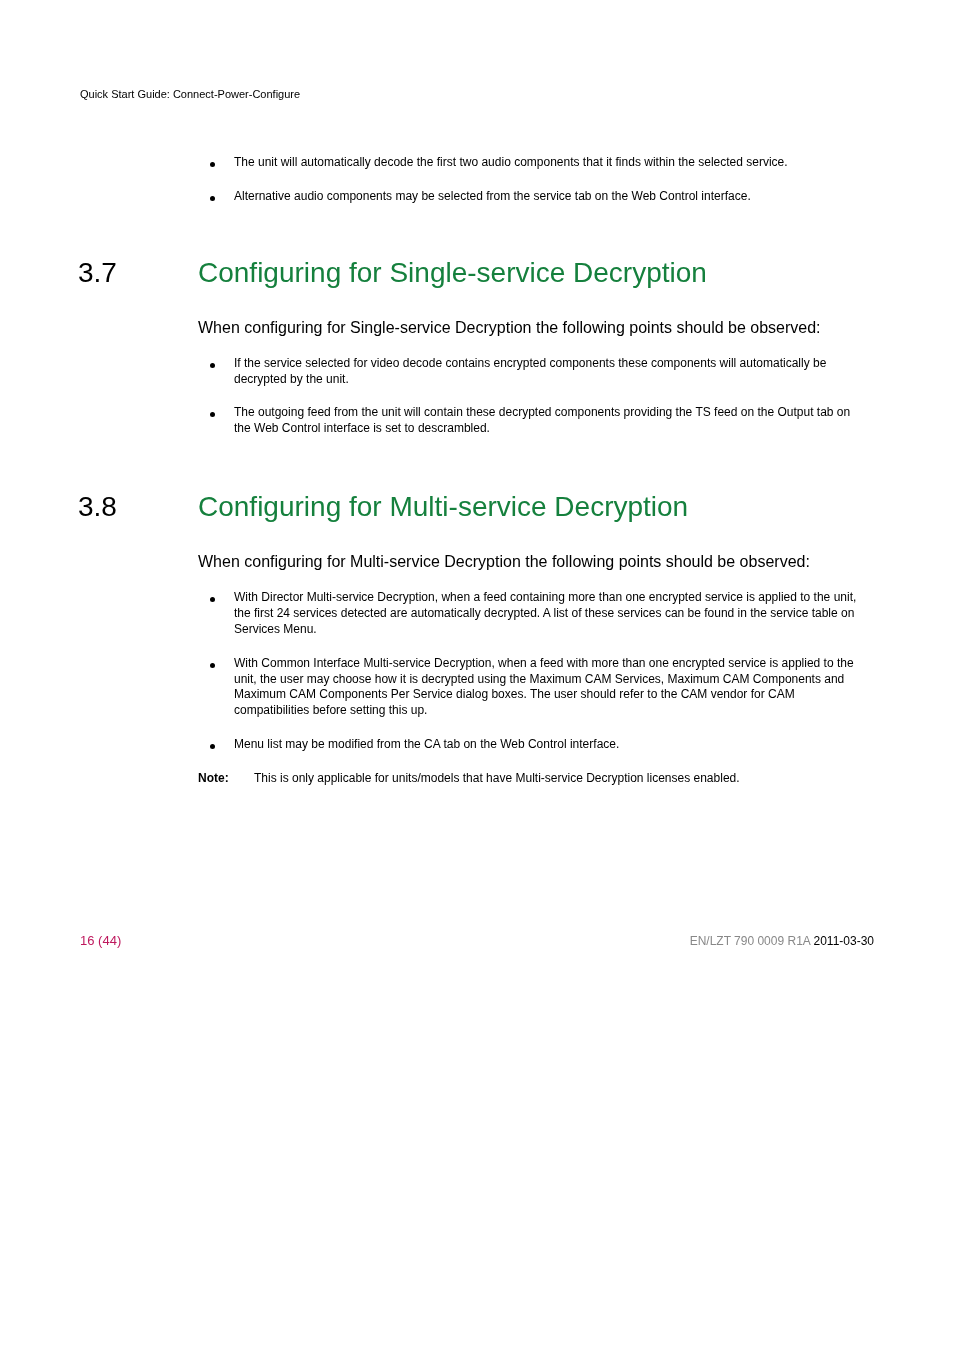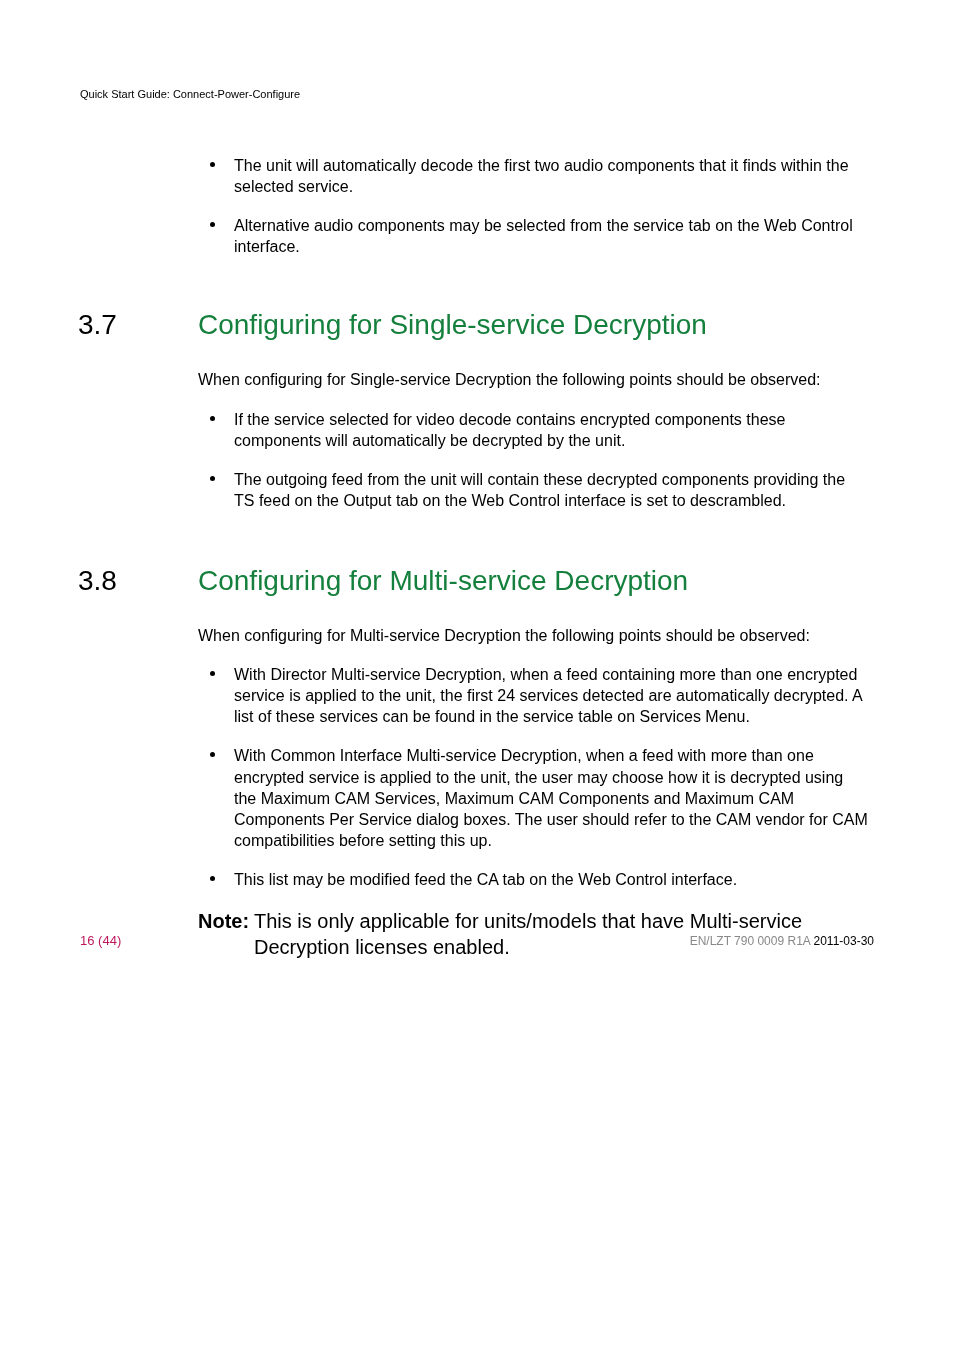--- a/index.html
+++ b/index.html
@@ -54,37 +54,37 @@
     margin: 0 0 18px 0;
   }
   ul.bullets {
     list-style: none;
     padding: 0;
     margin: 0 0 10px 0;
   }
   ul.bullets li {
     position: relative;
     padding-left: 36px;
-    font-size: 16px;
+    font-size: 12px;
     line-height: 1.32;
     margin-bottom: 18px;
   }
   ul.bullets li .dot {
     position: absolute;
     left: 12px;
     top: 7px;
     width: 5px;
     height: 5px;
     background: #000;
     border-radius: 50%;
   }
   .bold { font-weight: 400; }
   .note-row {
     display: flex;
-    font-size: 20px;
+    font-size: 12px;
     line-height: 1.32;
     margin-bottom: 18px;
   }
   .note-label {
     font-weight: 700;
     width: 56px;
     flex: 0 0 56px;
   }
   .note-text {
     flex: 1;
@@ -160,21 +160,21 @@
           <li>
             <span class="dot"></span>
             <span><span>With Director Multi-service Decryption, when a feed containing more than one encrypted service is applied to the unit, the first 24 services detected are automatically decrypted. A list of these services can be found in the service table on </span><span class="bold">Services</span><span> Menu.</span></span>
           </li>
           <li>
             <span class="dot"></span>
             <span><span>With Common Interface Multi-service Decryption, when a feed with more than one encrypted service is applied to the unit, the user may choose how it is decrypted using the </span><span class="bold">Maximum CAM Services</span><span>, </span><span class="bold">Maximum CAM Components</span><span> and </span><span class="bold">Maximum CAM Components Per Service</span><span> dialog boxes. The user should refer to the CAM vendor for CAM compatibilities before setting this up.</span></span>
           </li>
           <li>
             <span class="dot"></span>
-            <span><span>This list may be modified feed the </span><span class="bold">CA</span><span> tab on the Web Control interface.</span></span>
+            <span><span>Menu list may be modified from the </span><span class="bold">CA</span><span> tab on the Web Control interface.</span></span>
           </li>
         </ul>
         <div class="note-row">
           <div class="note-label">Note:</div>
           <div class="note-text">This is only applicable for units/models that have Multi-service Decryption licenses enabled.</div>
         </div>
       </div>
     </div>
 
   </div>

